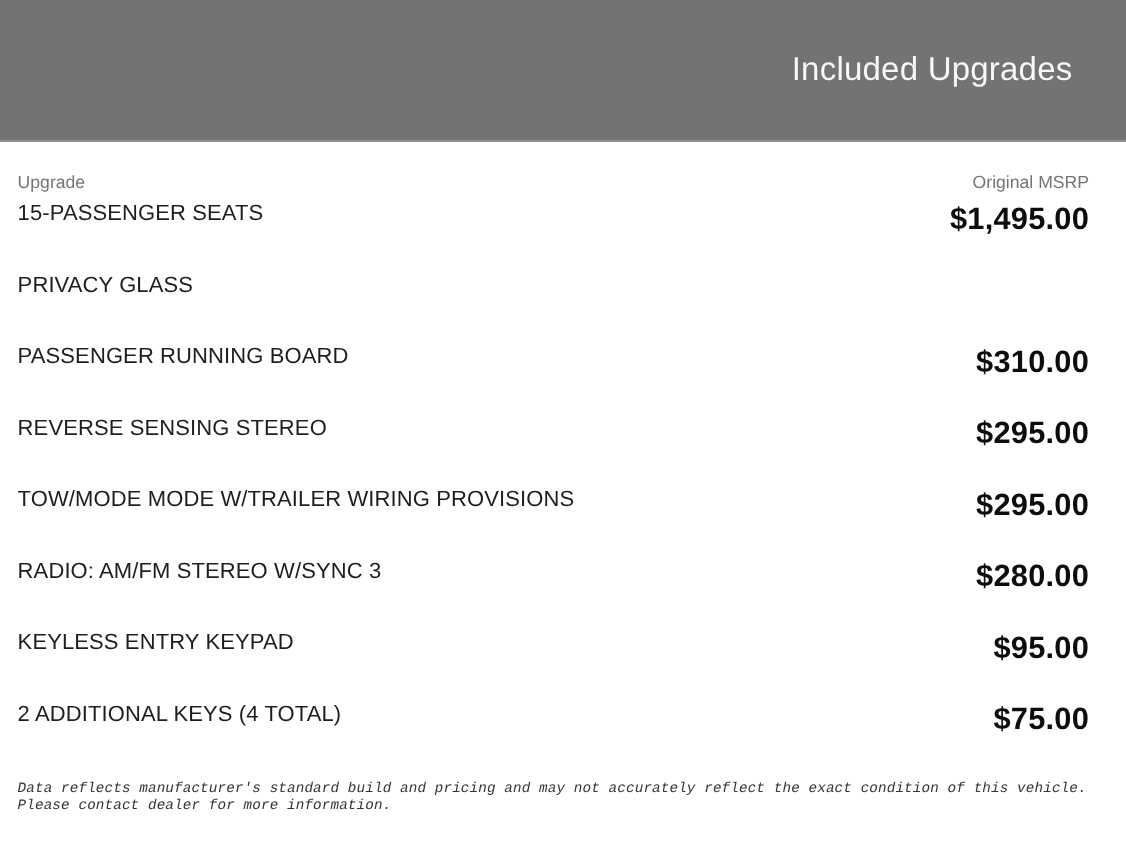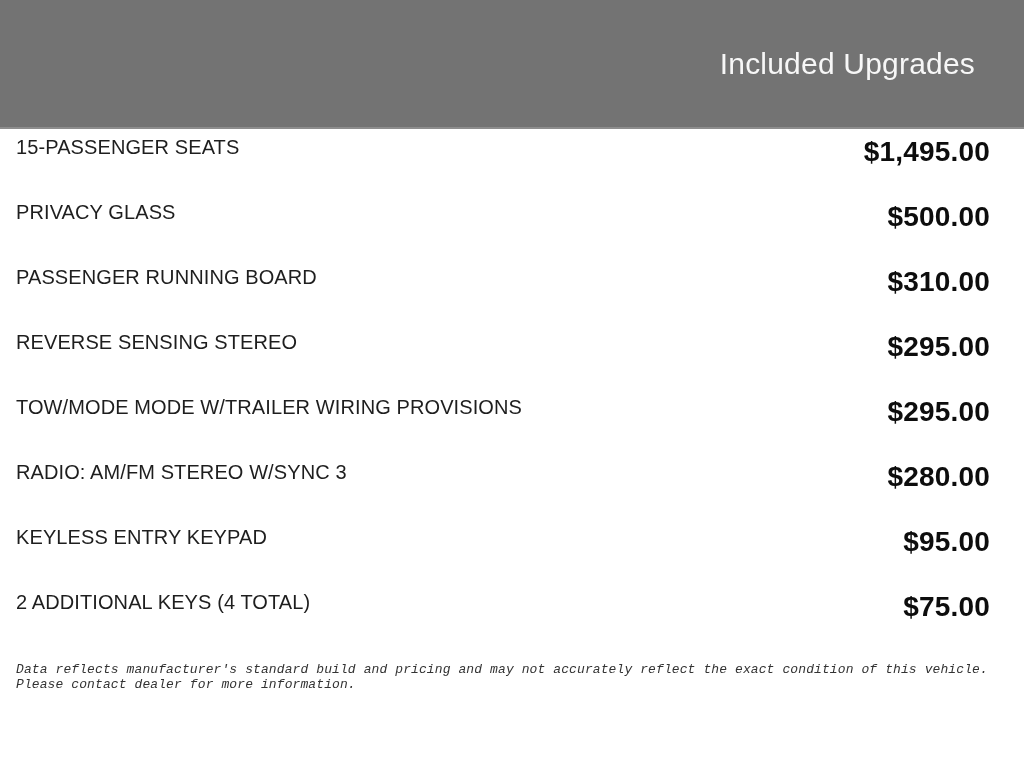--- a/index.html
+++ b/index.html
@@ -69,30 +69,33 @@
   }
 </style>
 </head>
 <body>
 
 <header class="band">
   <div class="band-title">Included Upgrades</div>
 </header>
 
 <main class="content">
+  <div class="col-header">
+    <span>Upgrade</span>
+    <span>Original MSRP</span>
+  </div>
 
   <div class="rows">
   <div class="row">
     <span class="row-label">15-PASSENGER SEATS</span>
     <span class="row-price">$1,495.00</span>
   </div>
 
   <div class="row">
     <span class="row-label">PRIVACY GLASS</span>
-    <span class="row-price">$500.00</span>
   </div>
 
   <div class="row">
     <span class="row-label">PASSENGER RUNNING BOARD</span>
     <span class="row-price">$310.00</span>
   </div>
 
   <div class="row">
     <span class="row-label">REVERSE SENSING STEREO</span>
     <span class="row-price">$295.00</span>

